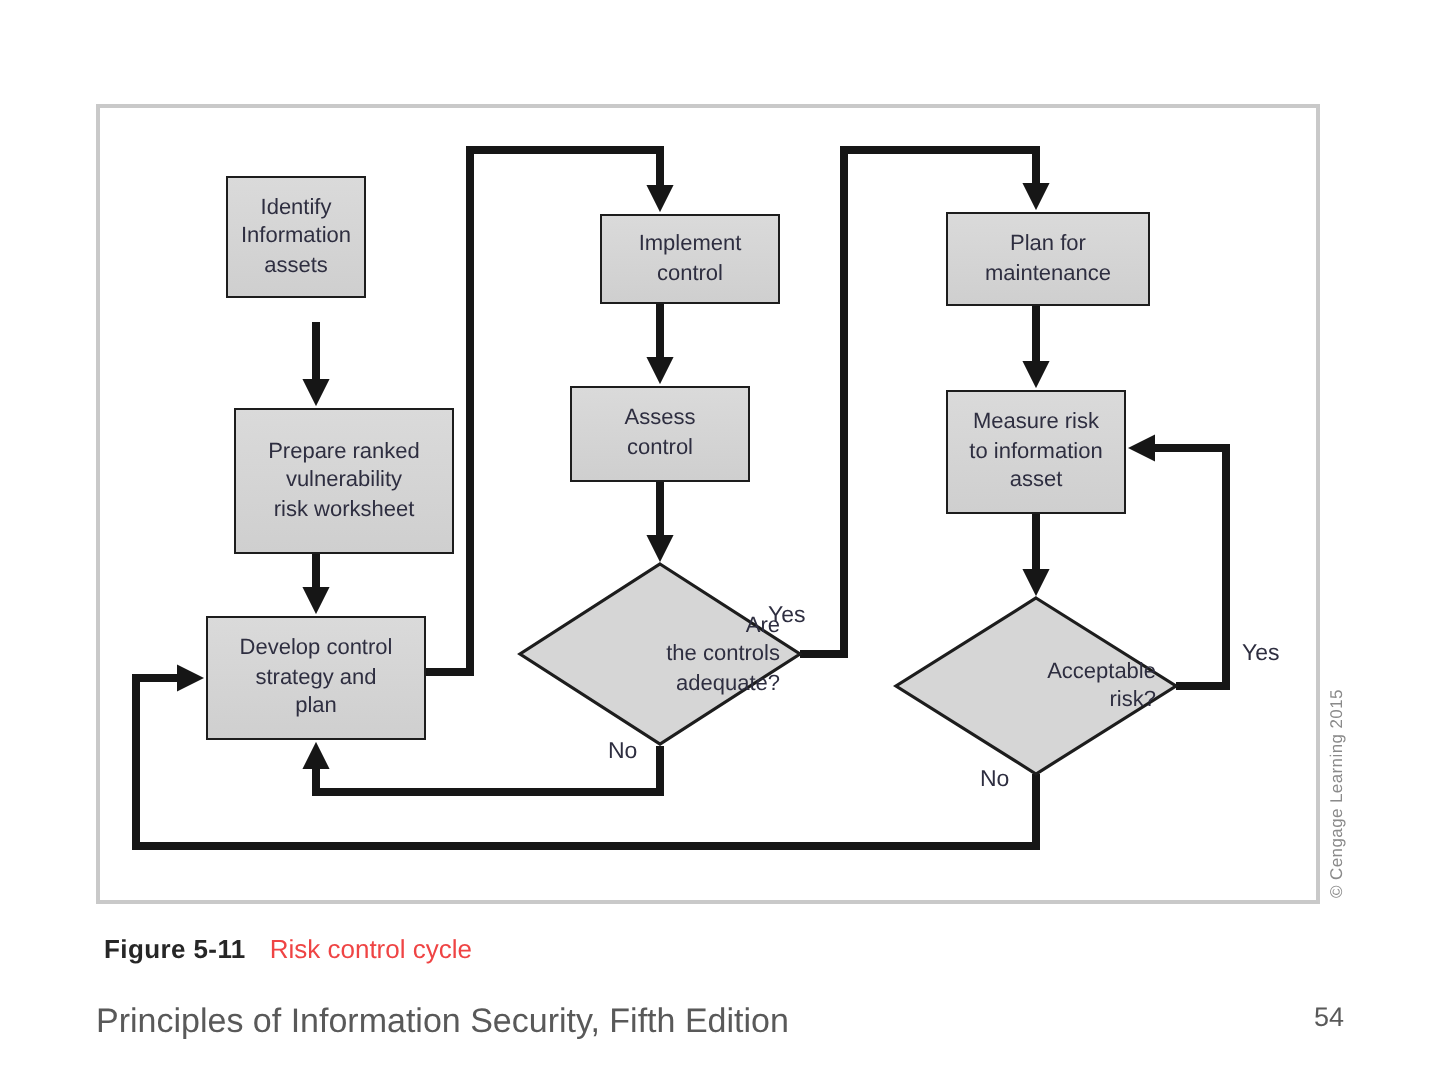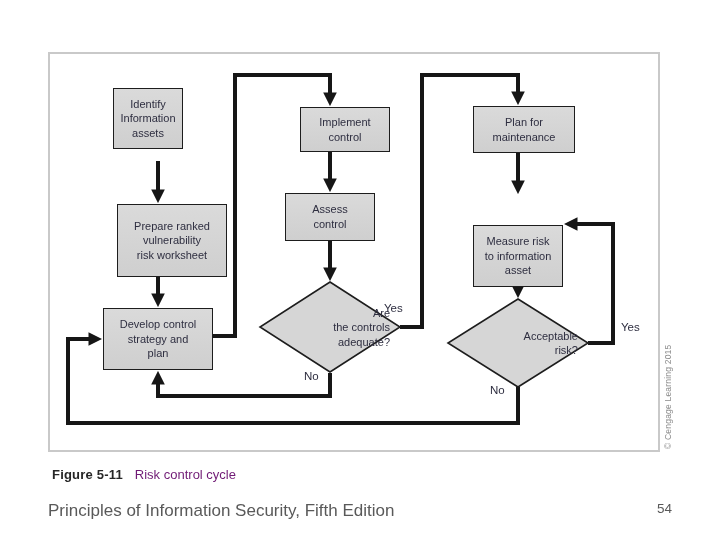--- a/index.html
+++ b/index.html
@@ -24,21 +24,21 @@
     color:#2e2e40;white-space:pre-line;
   }
   .elabel{position:absolute;font-size:11.5px;color:#2e2e40;}
   .credit{
     position:absolute;left:663px;top:449px;transform:rotate(-90deg);
     transform-origin:0 0;font-size:8.5px;color:#8a8a8a;white-space:nowrap;
     letter-spacing:0.2px;
   }
   .caption{position:absolute;left:40px;top:467px;font-size:13px;color:#262626;}
   .caption .cap-label{font-weight:bold;margin-right:12px;letter-spacing:0.2px;padding-left:12px;}
-  .caption .cap-title{font-weight:500;color:#701a75;}
+  .caption .cap-title{font-weight:500;color:#ef4444;}
   .footer-title{position:absolute;left:48px;top:501px;font-size:17px;color:#595959;}
   .page-number{position:absolute;right:48px;top:501px;font-size:13.5px;color:#595959;}
 </style>
 </head>
 <body>
 
 <div class="stage">
 
   <div class="figure-frame"></div>
 
@@ -81,21 +81,21 @@
 
   <div class="node" style="left:285px;top:107px;width:90px;height:45px;margin-left:15px;">Implement
 control</div>
 
   <div class="node" style="left:285px;top:193px;width:90px;height:48px;">Assess
 control</div>
 
   <div class="node" style="left:473px;top:106px;width:102px;height:47px;">Plan for
 maintenance</div>
 
-  <div class="node" style="left:473px;top:195px;width:90px;height:62px;margin-top:30px;">Measure risk
+  <div class="node" style="left:473px;top:195px;width:90px;height:62px;">Measure risk
 to information
 asset</div>
 
   <div class="dtext" style="left:270px;top:306px;width:120px;">Are
 the controls
 adequate?</div>
 
   <div class="dtext" style="left:458px;top:329px;width:120px;">Acceptable
 risk?</div>
 

